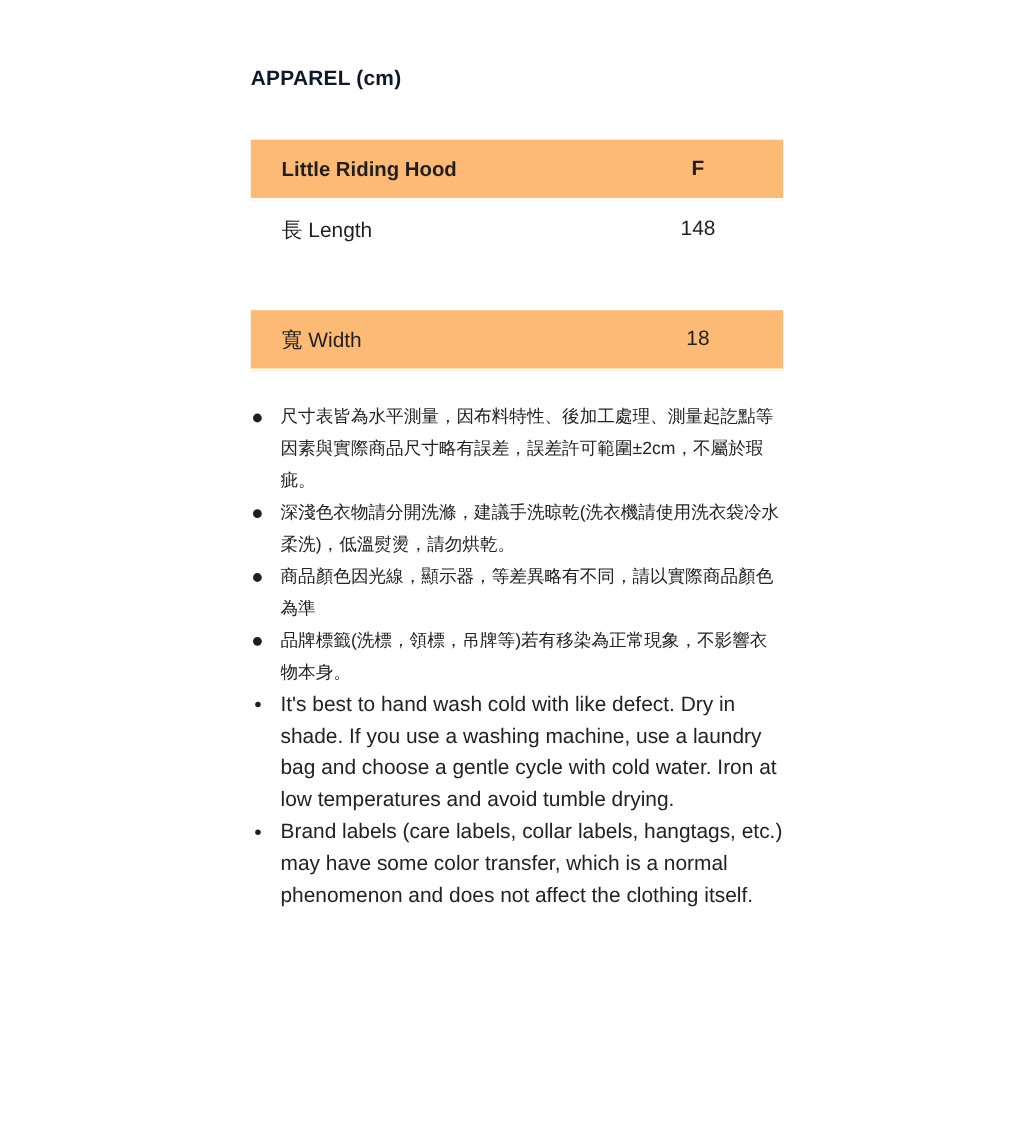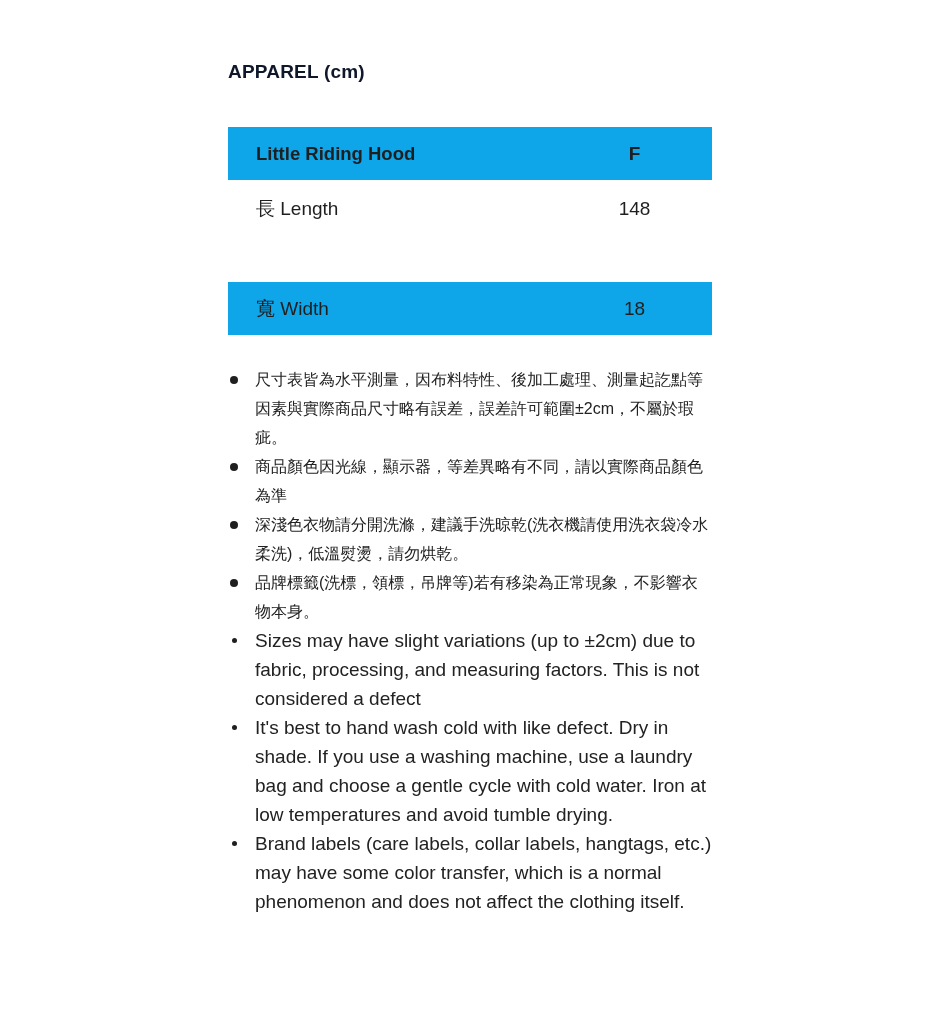--- a/index.html
+++ b/index.html
@@ -27,21 +27,21 @@
   }
   
   .size-table { width: 100%; }
   .size-row {
     display: flex;
     align-items: center;
     height: 55px;
     border-bottom: 2px solid #ffffff;
     font-size: 19px;
   }
-  .size-row.shaded { background: #0ea5e9; margin-top: 45px; }
+  .size-row.shaded { background: #fdba74; margin-top: 45px; }
   .size-row.header-row .cell-label { font-weight: 700; font-size: 18.5px; }
   .size-row.header-row .cell-value { font-weight: 600; }
   .cell-label {
     flex: 1 1 auto;
     padding-left: 28px;
     color: #1f1f1f;
   }
   .cell-value {
     width: 155px;
     text-align: center;
@@ -91,21 +91,20 @@
 
     <div class="size-row shaded">
       <div class="cell-label">寬 Width</div>
       <div class="cell-value">18</div>
     </div>
 
   </div>
 
   <ul class="notes">
     <li class="note zh">尺寸表皆為水平測量，因布料特性、後加工處理、測量起訖點等因素與實際商品尺寸略有誤差，誤差許可範圍±2cm，不屬於瑕疵。</li>
+    <li class="note zh">深淺色衣物請分開洗滌，建議手洗晾乾(洗衣機請使用洗衣袋冷水柔洗)，低溫熨燙，請勿烘乾。</li>
     <li class="note zh">商品顏色因光線，顯示器，等差異略有不同，請以實際商品顏色為準</li>
-    <li class="note zh">深淺色衣物請分開洗滌，建議手洗晾乾(洗衣機請使用洗衣袋冷水柔洗)，低溫熨燙，請勿烘乾。</li>
     <li class="note zh">品牌標籤(洗標，領標，吊牌等)若有移染為正常現象，不影響衣物本身。</li>
-    <li class="note en">Sizes may have slight variations (up to ±2cm) due to fabric, processing, and measuring factors. This is not considered a defect</li>
     <li class="note en">It's best to hand wash cold with like defect. Dry in shade. If you use a washing machine, use a laundry bag and choose a gentle cycle with cold water. Iron at low temperatures and avoid tumble drying.</li>
     <li class="note en">Brand labels (care labels, collar labels, hangtags, etc.) may have some color transfer, which is a normal phenomenon and does not affect the clothing itself.</li>
   </ul>
 
 </div>
 
 </body></html>

